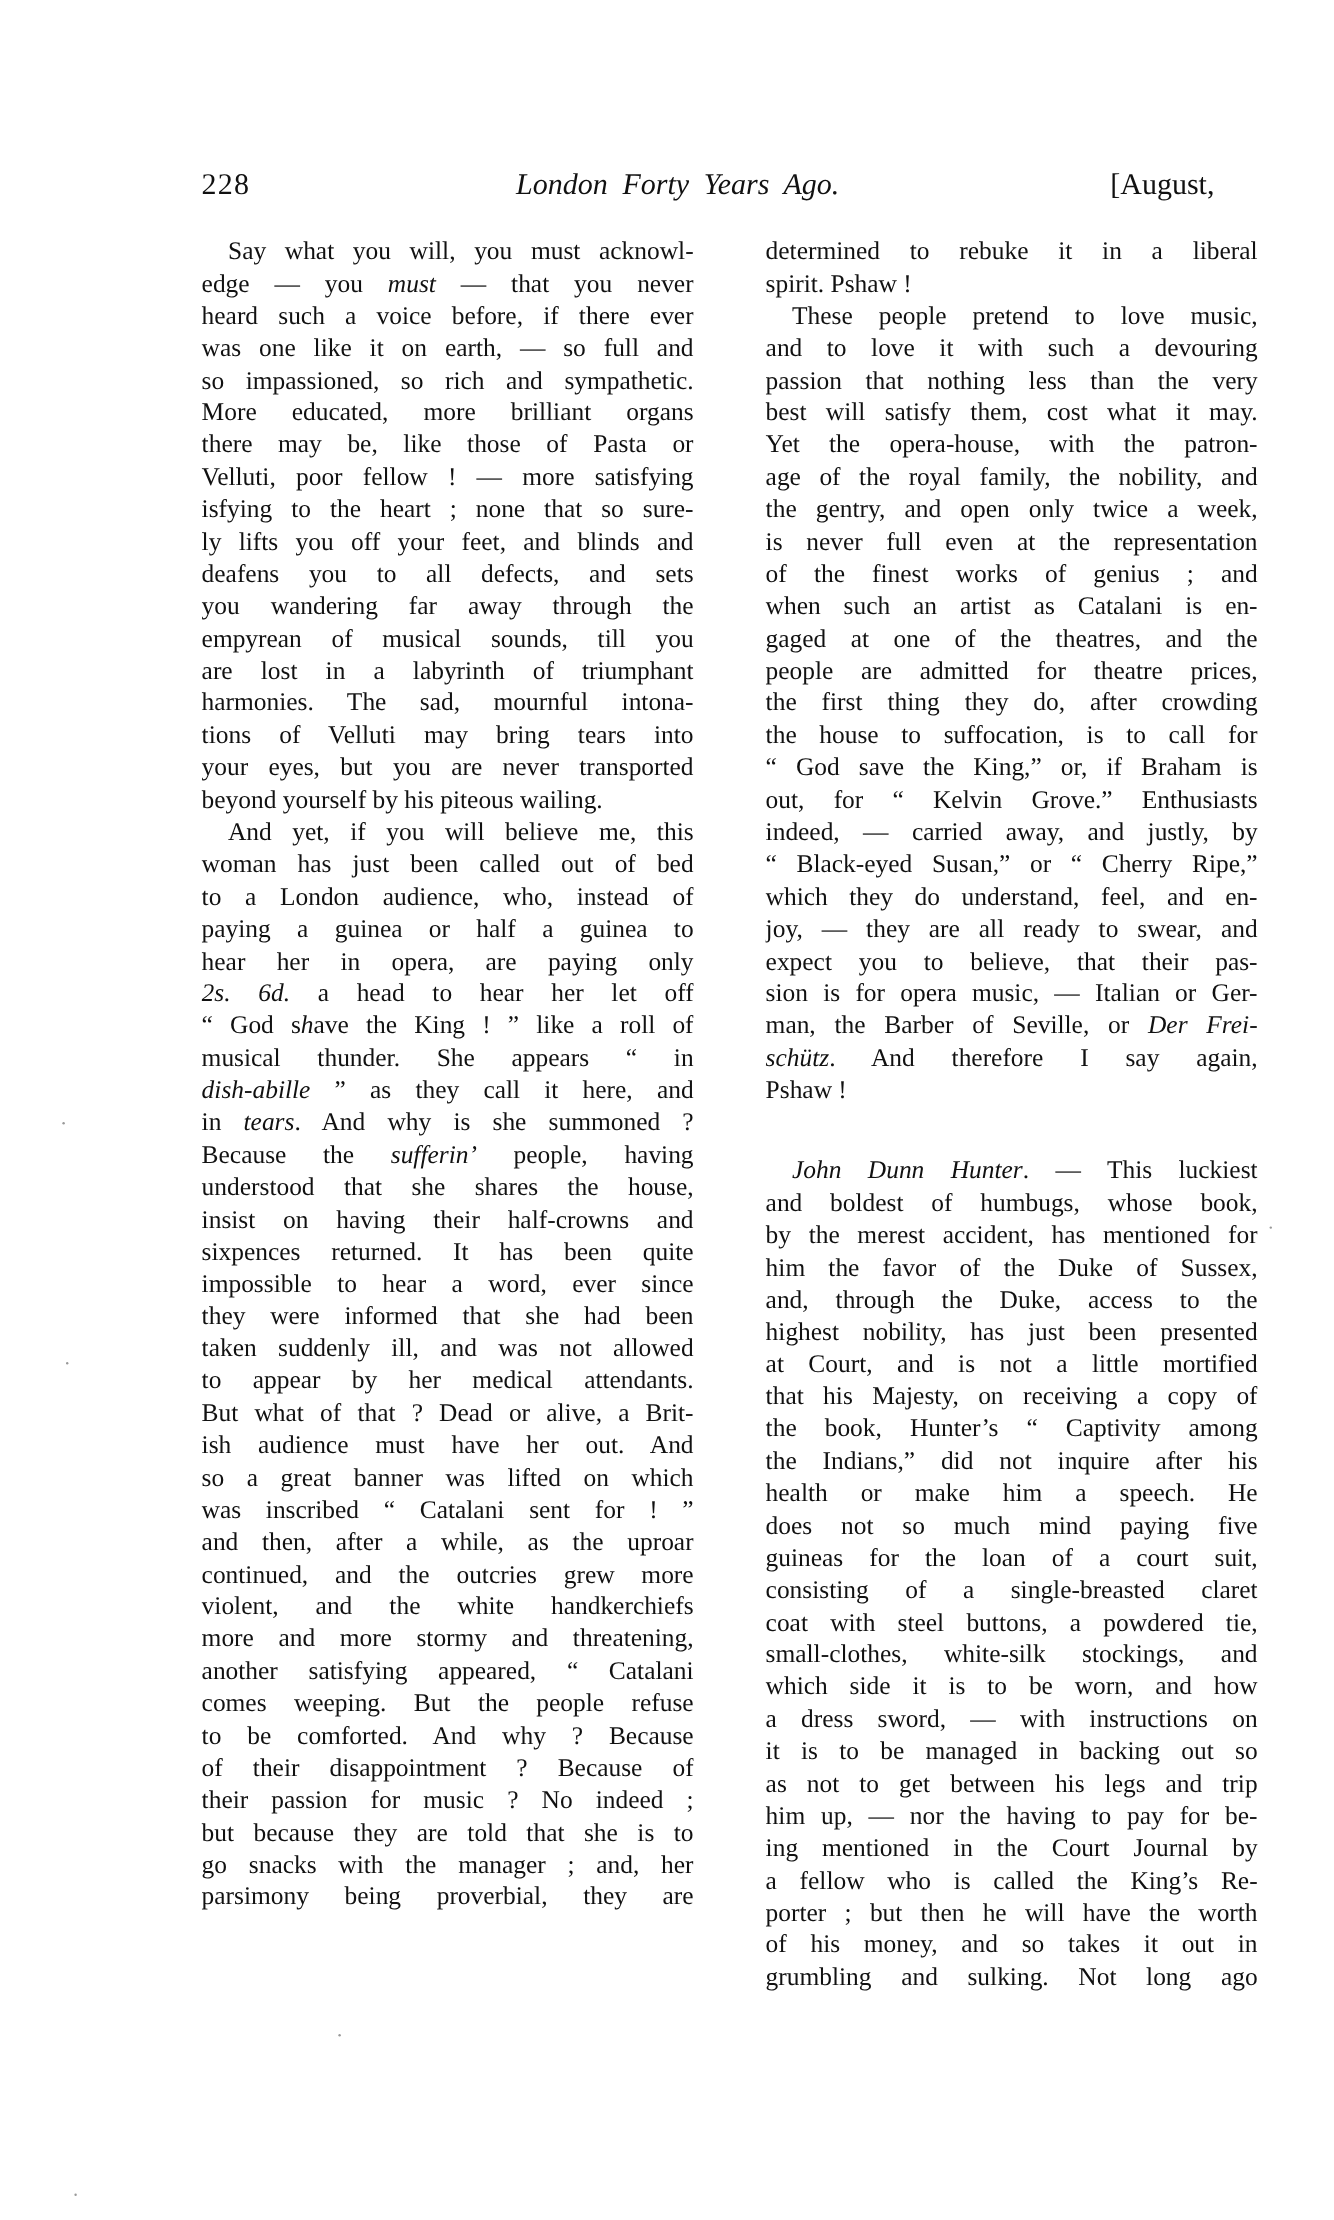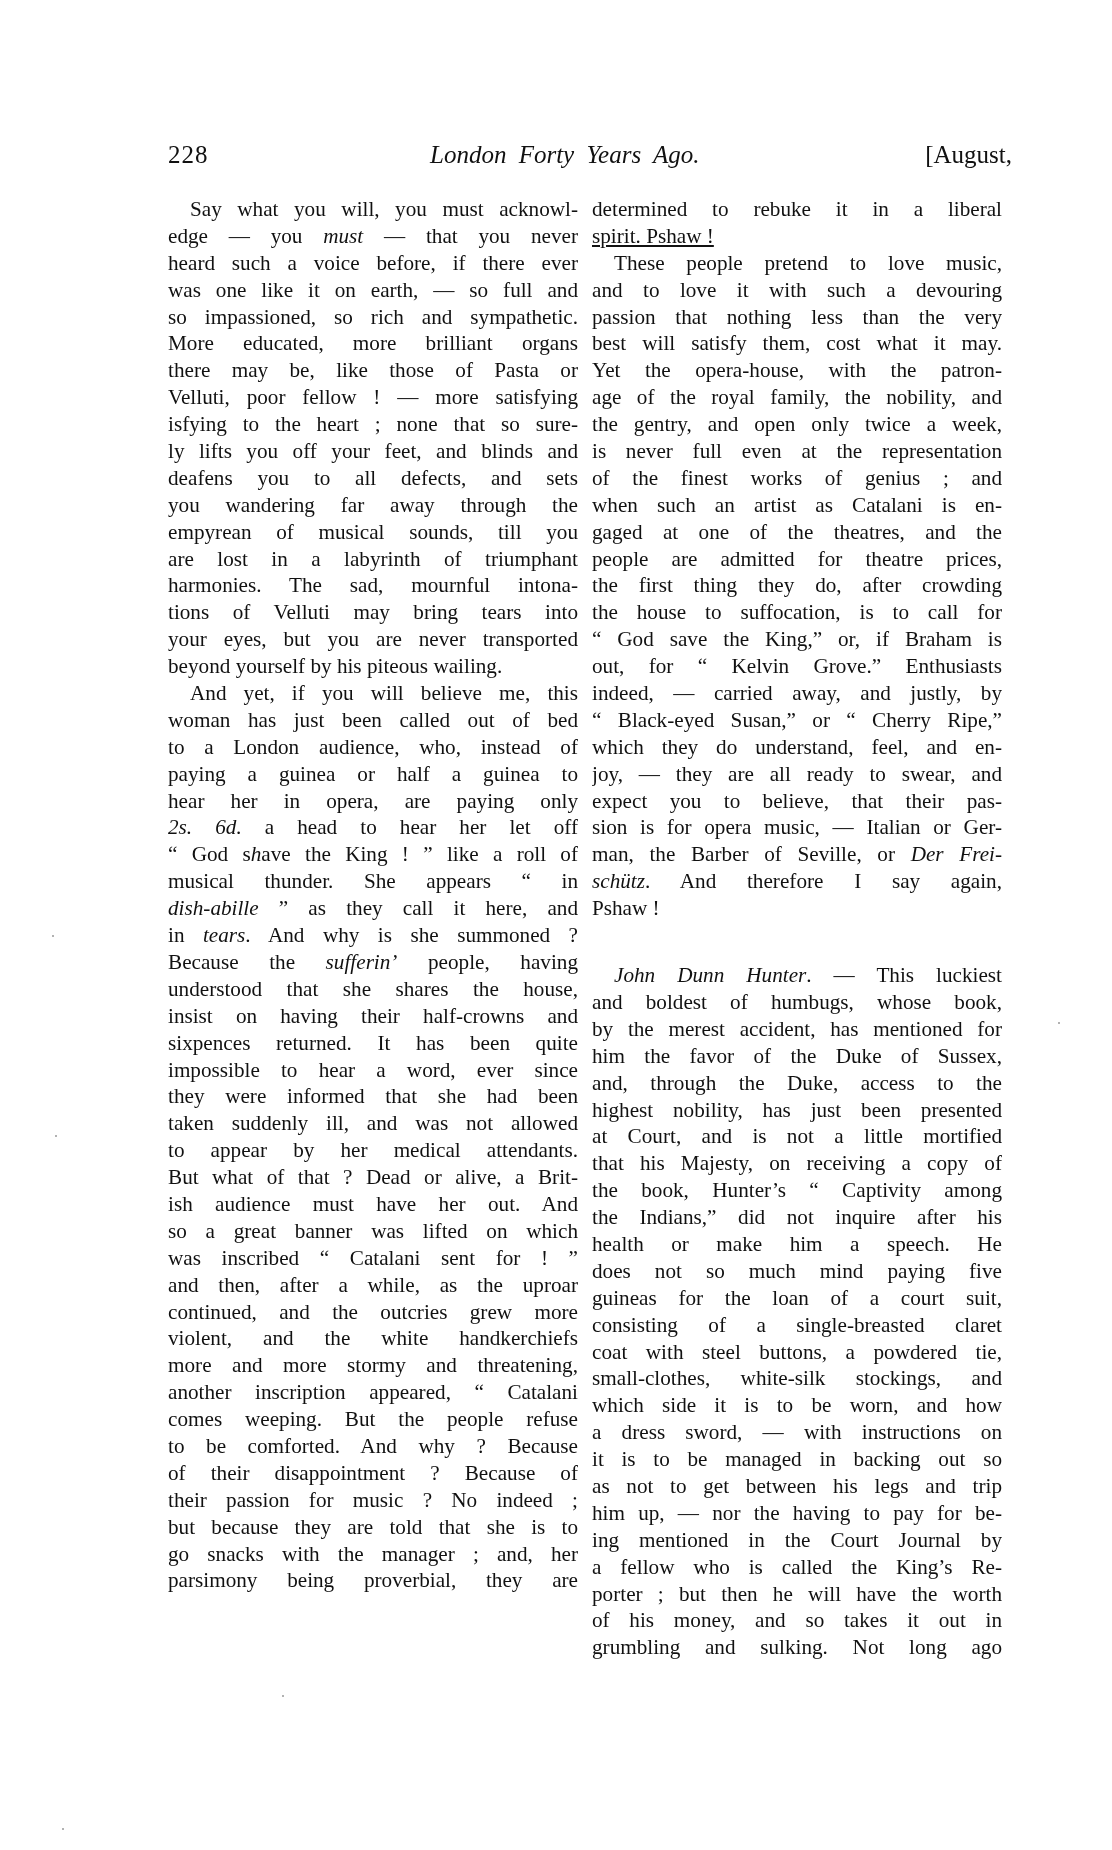--- a/index.html
+++ b/index.html
@@ -7,21 +7,21 @@
          font-family: "DejaVu Serif", "Liberation Serif", serif; color: #111; }
   .page { position: absolute; left: 0; top: 0; width: 1112px; height: 1530px; background: #fff; }
   .running-head { position: absolute; top: 138px; left: 168px; width: 844px; height: 34px;
                   font-family: "Liberation Serif", serif; font-size: 25px; line-height: 34px; }
   .page-number { position: absolute; left: 0; top: 0; letter-spacing: 1px; }
   .running-title { position: absolute; left: 262px; top: 0; font-style: italic; word-spacing: 6px; }
   .running-month { position: absolute; right: 0; top: 0; }
   .column { position: absolute; top: 196px; width: 410px;
             font-family: "Liberation Serif", serif; font-size: 21.2px; line-height: 26.9px; }
   .col-left { left: 168px; }
-  .col-right { left: 592px; }
+  .col-right { left: 638px; }
   .line { display: block; height: 26.9px; white-space: nowrap; text-align: justify; text-align-last: justify; }
   .line.last { text-align-last: left; }
   .line.indent { padding-left: 22px; }
   .line.gap { height: 40px; }
   .line .it { font-style: italic; }
   .speck { position: absolute; width: 2px; height: 2px; background: #999; border-radius: 1px; }
 </style>
 </head>
 <body>
 
@@ -70,32 +70,32 @@
       <span class="line" style="white-space: normal; overflow: hidden;">taken suddenly ill, and was not allowed</span>
       <span class="line" style="white-space: normal; overflow: hidden;">to appear by her medical attendants.</span>
       <span class="line" style="white-space: normal; overflow: hidden;">But what of that ?  Dead or alive, a Brit-</span>
       <span class="line" style="white-space: normal; overflow: hidden;">ish audience must have her out.  And</span>
       <span class="line" style="white-space: normal; overflow: hidden;">so a great banner was lifted on which</span>
       <span class="line" style="white-space: normal; overflow: hidden;">was inscribed “ Catalani sent for ! ”</span>
       <span class="line" style="white-space: normal; overflow: hidden;">and then, after a while, as the uproar</span>
       <span class="line" style="white-space: normal; overflow: hidden;">continued, and the outcries grew more</span>
       <span class="line" style="white-space: normal; overflow: hidden;">violent, and the white handkerchiefs</span>
       <span class="line" style="white-space: normal; overflow: hidden;">more and more stormy and threatening,</span>
-      <span class="line" style="white-space: normal; overflow: hidden;">another inscription appeared, “ Catalani</span>
+      <span class="line" style="white-space: normal; overflow: hidden;">another satisfying appeared, “ Catalani</span>
       <span class="line" style="white-space: normal; overflow: hidden;">comes weeping.  But the people refuse</span>
       <span class="line" style="white-space: normal; overflow: hidden;">to be comforted.  And why ?  Because</span>
       <span class="line" style="white-space: normal; overflow: hidden;">of their disappointment ?  Because of</span>
       <span class="line" style="white-space: normal; overflow: hidden;">their passion for music ?  No indeed ;</span>
       <span class="line" style="white-space: normal; overflow: hidden;">but because they are told that she is to</span>
       <span class="line" style="white-space: normal; overflow: hidden;">go snacks with the manager ; and, her</span>
       <span class="line" style="white-space: normal; overflow: hidden;">parsimony being proverbial, they are</span>
     </div>
   <div class="column col-right">
       <span class="line" style="white-space: normal; overflow: hidden;">determined to rebuke it in a liberal</span>
-      <span class="line last" style="white-space: normal; overflow: hidden; text-decoration: underline;">spirit.  Pshaw !</span>
+      <span class="line last" style="white-space: normal; overflow: hidden;">spirit.  Pshaw !</span>
       <span class="line indent" style="white-space: normal; overflow: hidden;">These people pretend to love music,</span>
       <span class="line" style="white-space: normal; overflow: hidden;">and to love it with such a devouring</span>
       <span class="line" style="white-space: normal; overflow: hidden;">passion that nothing less than the very</span>
       <span class="line" style="white-space: normal; overflow: hidden;">best will satisfy them, cost what it may.</span>
       <span class="line" style="white-space: normal; overflow: hidden;">Yet the opera-house, with the patron-</span>
       <span class="line" style="white-space: normal; overflow: hidden;">age of the royal family, the nobility, and</span>
       <span class="line" style="white-space: normal; overflow: hidden;">the gentry, and open only twice a week,</span>
       <span class="line" style="white-space: normal; overflow: hidden;">is never full even at the representation</span>
       <span class="line" style="white-space: normal; overflow: hidden;">of the finest works of genius ; and</span>
       <span class="line" style="white-space: normal; overflow: hidden;">when such an artist as Catalani is en-</span>

